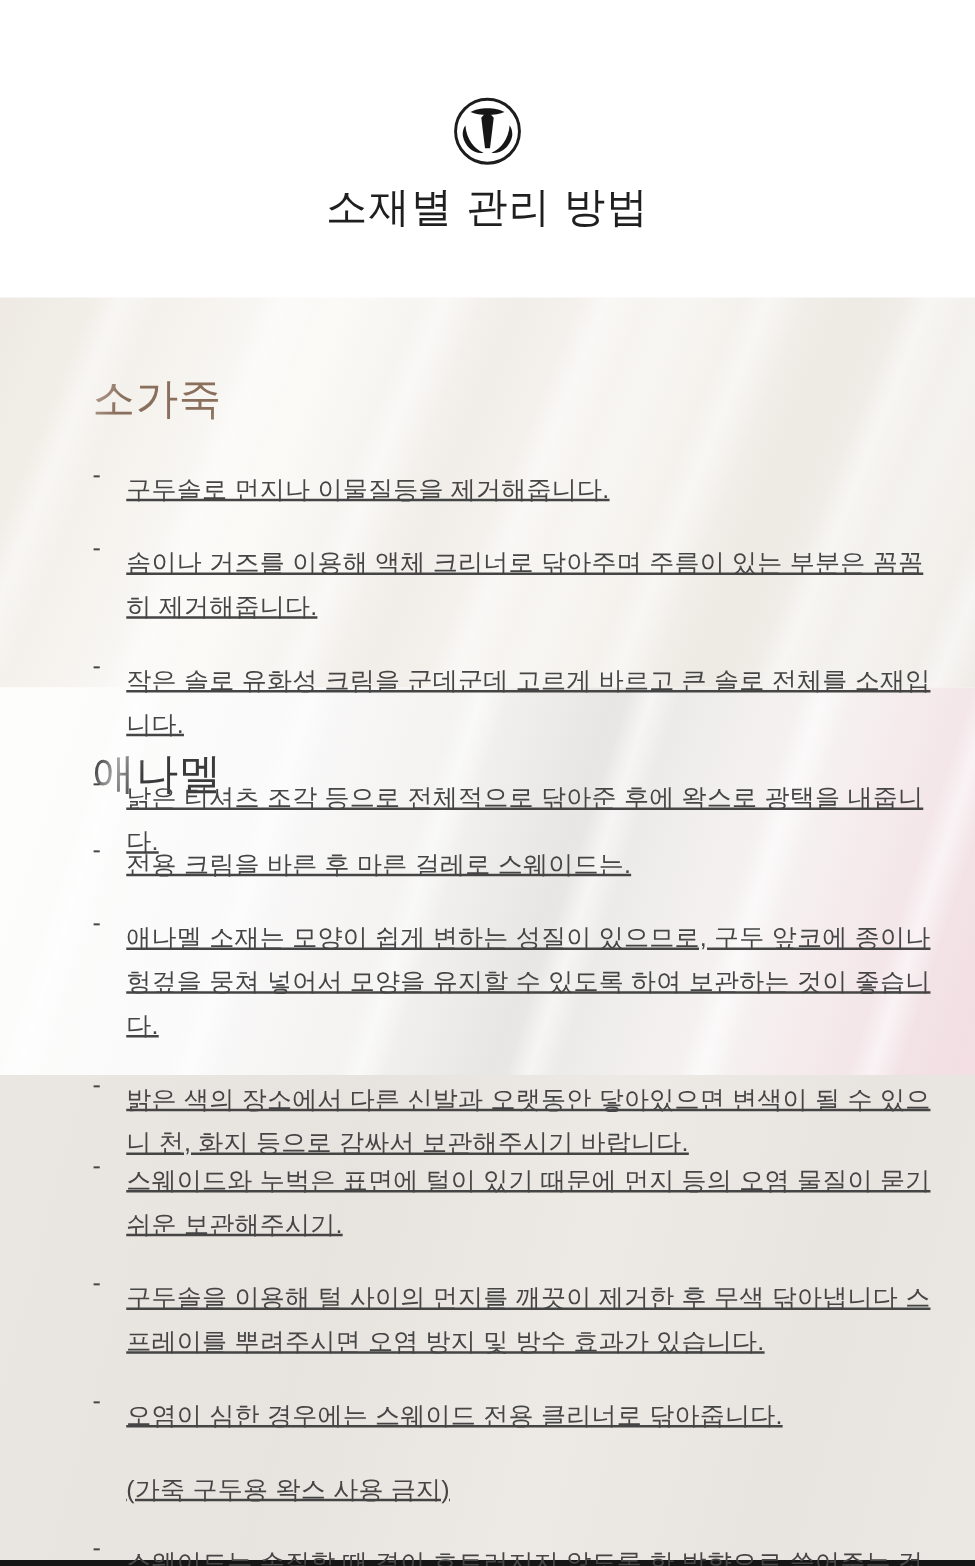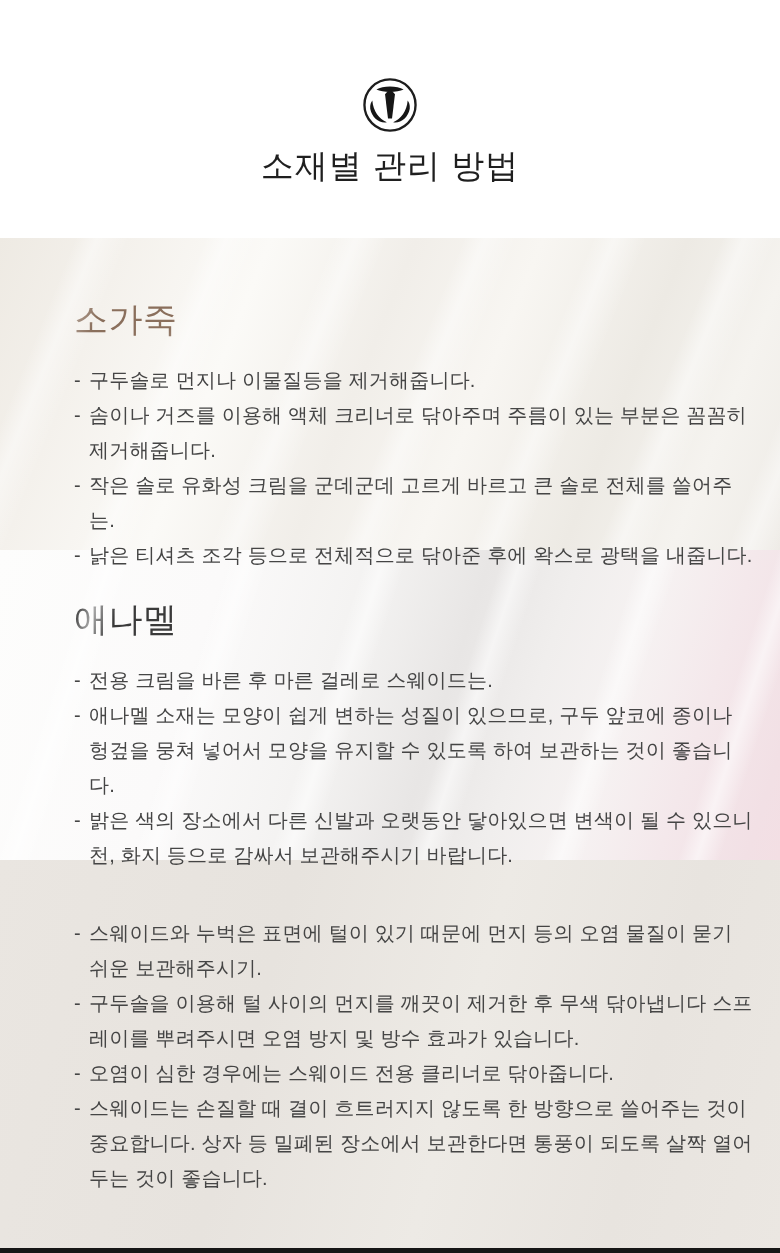--- a/index.html
+++ b/index.html
@@ -96,21 +96,22 @@
     line-height:35px;
     color:#454545;
     letter-spacing:.2px;
   }
   .item .dash{
     flex:0 0 15px;
     text-align:left;
   }
   .item .txt{
     flex:1 1 auto;
-    margin:0;
+    margin:12px;
+    text-decoration:underline;
   }
 
   
   .bottom-bar{
     position:absolute;
     left:0;right:0;bottom:0;
     height:5px;
     background:#161616;
   }
 </style>
@@ -138,21 +139,21 @@
       <div class="item">
         <span class="dash">-</span>
         <p class="txt">구두솔로 먼지나 이물질등을 제거해줍니다.</p>
       </div>
       <div class="item">
         <span class="dash">-</span>
         <p class="txt">솜이나 거즈를 이용해 액체 크리너로 닦아주며 주름이 있는 부분은 꼼꼼히 제거해줍니다.</p>
       </div>
       <div class="item">
         <span class="dash">-</span>
-        <p class="txt">작은 솔로 유화성 크림을 군데군데 고르게 바르고 큰 솔로 전체를 쓸어주는.</p>
+        <p class="txt">작은 솔로 유화성 크림을 군데군데 고르게 바르고 큰 솔로 전체를 소재입니다.</p>
       </div>
       <div class="item">
         <span class="dash">-</span>
         <p class="txt">낡은 티셔츠 조각 등으로 전체적으로 닦아준 후에 왁스로 광택을 내줍니다.</p>
       </div>
     </div>
   </div>
 
   <div class="band band-2">
     <h2 class="section-heading heading-dark">애나멜</h2>
@@ -180,20 +181,24 @@
       </div>
       <div class="item">
         <span class="dash">-</span>
         <p class="txt">구두솔을 이용해 털 사이의 먼지를 깨끗이 제거한 후 무색 닦아냅니다 스프레이를 뿌려주시면 오염 방지 및 방수 효과가 있습니다.</p>
       </div>
       <div class="item">
         <span class="dash">-</span>
         <p class="txt">오염이 심한 경우에는 스웨이드 전용 클리너로 닦아줍니다.</p>
       </div>
       <div class="item">
+        <span class="dash"></span>
+        <p class="txt">(가죽 구두용 왁스 사용 금지)</p>
+      </div>
+      <div class="item">
         <span class="dash">-</span>
         <p class="txt">스웨이드는 손질할 때 결이 흐트러지지 않도록 한 방향으로 쓸어주는 것이 중요합니다. 상자 등 밀폐된 장소에서 보관한다면 통풍이 되도록 살짝 열어두는 것이 좋습니다.</p>
       </div>
     </div>
   </div>
 
   <div class="bottom-bar"></div>
 </div>
 
 </body></html>

